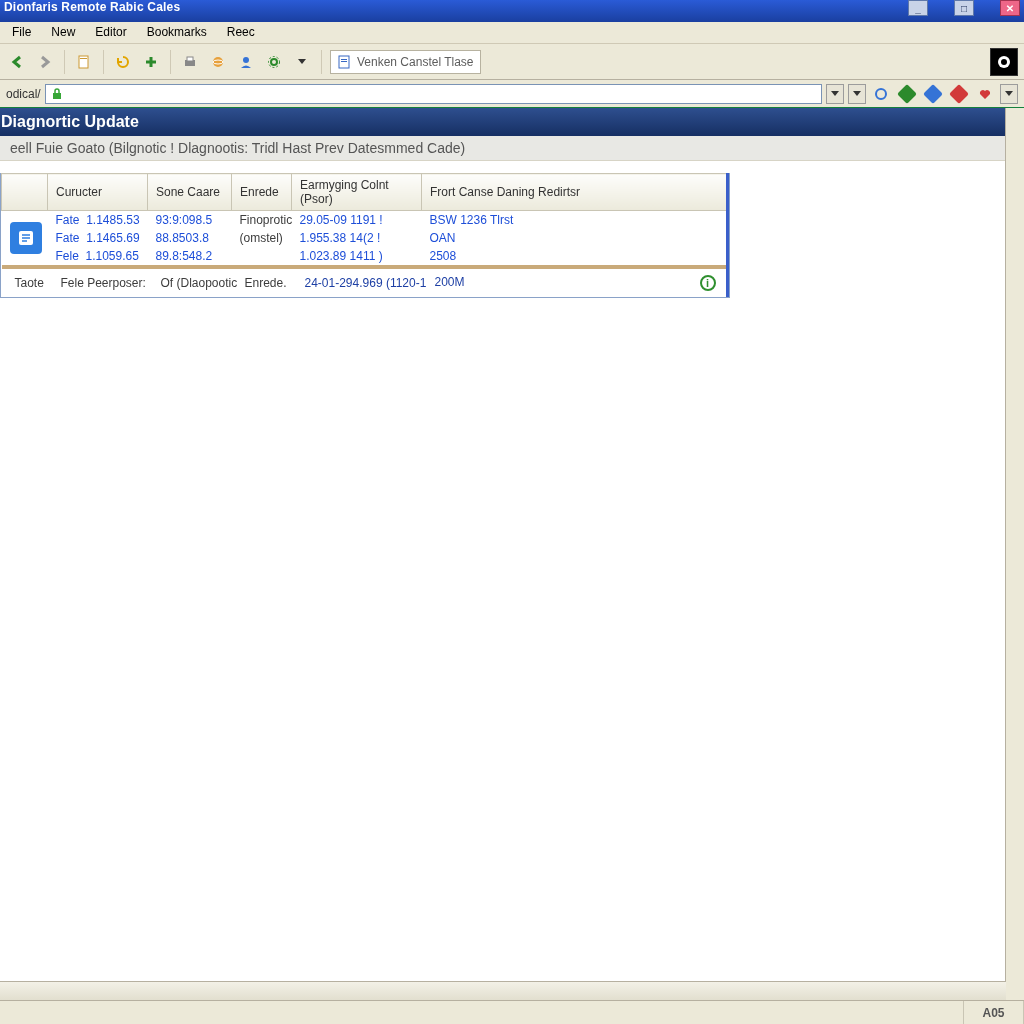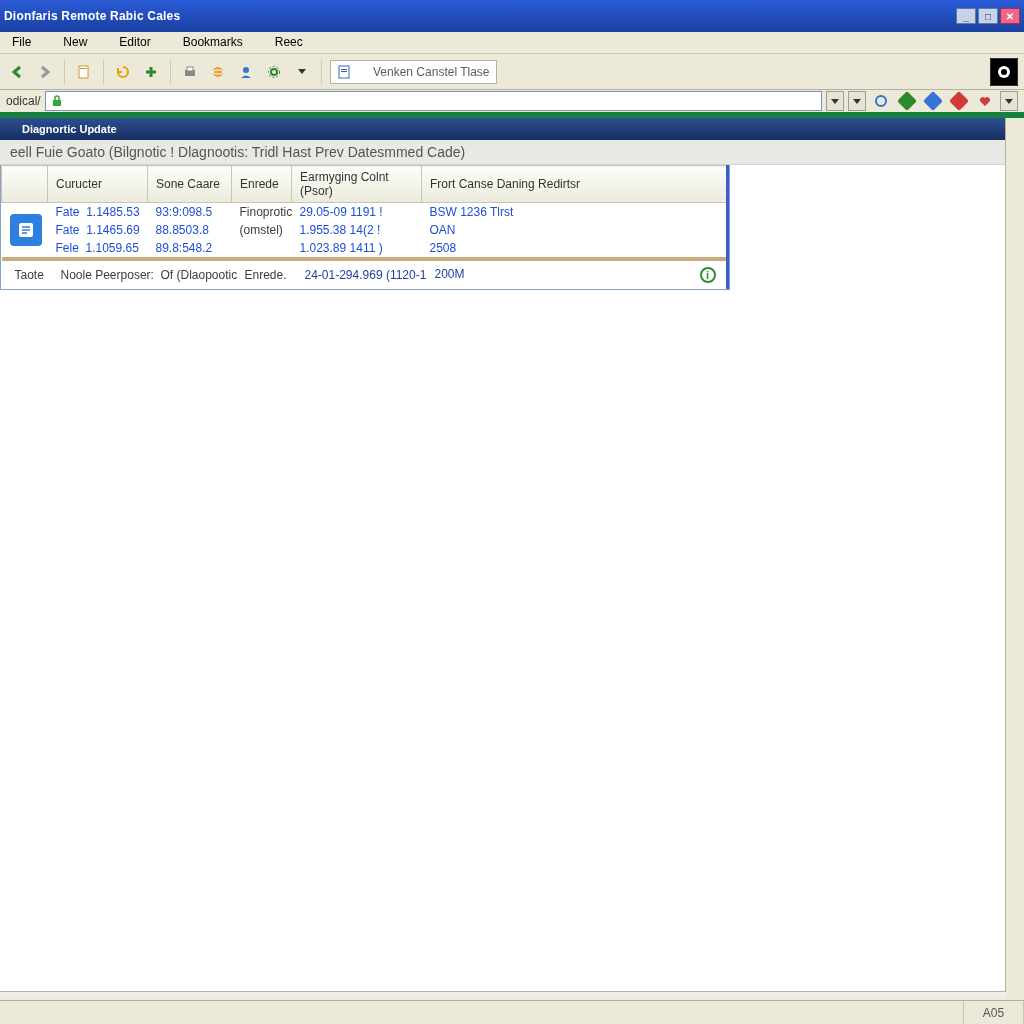--- a/index.html
+++ b/index.html
@@ -1,55 +1,55 @@
 <!DOCTYPE html>
 <html><head>
 <meta charset="utf-8">
 <style>
   * { margin:0; padding:0; box-sizing:border-box; font-family:"Tahoma","Segoe UI",sans-serif; font-size:12px; }
   html,body{ width:1024px; height:1024px; background:#fff; overflow:hidden; }
   
-  .titlebar{ height:22px; background:linear-gradient(#2a5bd7,#1a3fa0); color:#fff; display:flex; align-items:center; padding:16px 4px; }
+  .titlebar{ height:22px; background:linear-gradient(#2a5bd7,#1a3fa0); color:#fff; display:flex; align-items:flex-start; padding:0 4px;gap:24px; }
   .titlebar .title{ flex:1; font-weight:bold; font-size:12px; letter-spacing:.2px; }
   .win-btn{ width:20px; height:16px; background:#c9d3e8; border:1px solid #5f78aa; margin-left:2px; display:flex; align-items:center; justify-content:center; color:#1b2c55; font-size:10px; font-weight:bold;}
   
-  .menubar{ height:22px; background:#ece9d8; border-bottom:1px solid #cfc9b5; display:flex; align-items:stretch; padding:0 4px; gap:16px;}
+  .menubar{ height:22px; background:#ece9d8; border-bottom:1px solid #cfc9b5; display:flex; align-items:stretch; padding:0 4px; gap:4px;}
   .menu-item{ padding:3px 8px; color:#000; cursor:default; }
   
   .toolbar{ height:36px; background:#ece9d8; border-bottom:1px solid #b6b0a0; display:flex; align-items:center; padding:0 6px; gap:6px;}
   .tbtn{ width:22px; height:22px; display:flex; align-items:center; justify-content:center; border:1px solid transparent; border-radius:2px;}
   .sep{ width:1px; height:24px; background:#cfc9b5; margin:0 2px;}
-  .chip{ display:flex; align-items:center; height:24px; border:1px solid #b7b2a0; background:#fff; padding:0 6px; gap:22px; color:#5d5d5d;}
+  .chip{ display:flex; align-items:center; height:24px; border:1px solid #b7b2a0; background:#fff; padding:0 6px; gap:6px; color:#5d5d5d;}
   .toolbar .right-corner{ margin-left:auto; width:28px; height:28px; background:#000; border:1px solid #333; display:flex; align-items:center; justify-content:center;}
   
-  .addrbar{ height:28px; background:#ece9d8; border-bottom:6px solid #15803d; display:flex; align-items:center; padding:0 6px; gap:4px;}
+  .addrbar{ height:28px; background:#ece9d8; border-bottom:1px solid #15803d; display:flex; align-items:center; padding:0 6px; gap:4px;}
   .addr-label{ color:#333; }
   .addr-input{ flex:1; height:20px; border:1px solid #7a93b5; background:#fff; display:flex; align-items:center; padding:0 4px; gap:4px; color:#333; overflow:hidden;}
   .dropbtn{ width:18px; height:20px; background:#e7e4d6; border:1px solid #9c9c9c; display:flex; align-items:center; justify-content:center;}
   .small-ico{ width:14px; height:14px;}
   .colorico{ width:14px; height:14px; border-radius:2px;}
   
-  .sectionhdr{ background:linear-gradient(#2e4f8f,#162f63); color:#fff; font-weight:bold; padding:5px 22px; font-size:11px;}
+  .sectionhdr{ background:linear-gradient(#2e4f8f,#162f63); color:#fff; font-weight:bold; padding:5px 1px; font-size:16px;}
   .subcaption{ background:#e8e8e4; color:#555; padding:4px 10px; font-size:14px; border-bottom:1px solid #d7d4c6;}
   
-  .panel{ border:1px solid #8aa2c8; border-top:none; margin:0 0 0 0;}
+  .panel{ border:1px solid #8aa2c8; border-top:none; margin:12px 0 0 0;}
   
   table.datagrid{ border-collapse:collapse; table-layout:fixed;}
   .datagrid th{ background:linear-gradient(#fdfdfb,#eceadb); border:1px solid #c9c5b4; color:#333; font-weight:normal; padding:4px 8px; text-align:left; height:22px;}
   .datagrid td{ padding:2px 8px; color:#1d4ed8; font-size:12px; white-space:nowrap;}
   .datagrid td.k{ color:#3c3c3c;}
   .iconcell{ width:42px; text-align:center;}
   .panel-row-sep{ height:1px; background:#c9aa7a; }
   .footer-row td{ color:#1d3fa4; padding:6px 13px;}
   .footer-row td.k{ color:#3c3c3c;}
   .blue-right-border{ position:relative;}
   .blue-right-border:after{ content:""; position:absolute; top:0; right:0; width:3px; height:100%; background:#3a5fca;}
   .info-badge{ width:16px; height:16px; border-radius:50%; border:2px solid #2f8f2f; color:#2f8f2f; font-weight:bold; font-size:11px; display:inline-flex; align-items:center; justify-content:center;}
   
-  .statusbar{ position:absolute; left:0; right:0; bottom:0; height:24px; background:#ece9d8; border-top:1px solid #b6b0a0; display:flex; align-items:center;}
+  .statusbar{ position:absolute; left:0; right:0; bottom:0; height:24px; background:#ece9d8; border-top:1px solid #b6b0a0; display:flex; align-items:center;font-weight:bold;}
   .status-cell{ border-right:1px solid #c9c5b4; height:100%; padding:0 8px; display:flex; align-items:center; color:#555;}
   
   svg{ display:block;}
   
   .content-outer{ position:relative; height:calc(1024px - 22px - 22px - 36px - 28px - 24px); border-right:18px solid #ece9d8; border-left:0; overflow:hidden;}
   .content-outer:before{ content:""; position:absolute; right:-18px; top:0; width:18px; height:100%; background:linear-gradient(#f3f1e7,#e2dfcf); border-left:1px solid #b6b0a0;}
   .content-outer:after{ content:""; position:absolute; left:0; right:0; bottom:0; height:18px; background:linear-gradient(#f3f1e7,#e2dfcf); border-top:1px solid #b6b0a0;}
   
   .arrow-down{width:0;height:0;border-left:4px solid transparent;border-right:4px solid transparent;border-top:5px solid #333;}
   .sheet-icon{width:32px;height:32px;background:#2f7fe0;border-radius:4px;display:flex;align-items:center;justify-content:center;}
@@ -242,21 +242,21 @@
           <td>89.8:548.2</td>
           <td class="k"></td>
           <td>1.023.89 1411 )</td>
           <td>2508</td>
         </tr>
         <tr>
             <td colspan="6" class="panel-row-sep"></td>
           </tr>
         <tr class="footer-row">
           <td class="k">Taote</td>
-          <td class="k">Noole Peerposer:</td>
+          <td class="k">Fele Peerposer:</td>
           <td class="k" colspan="1">Of (Dlaopootic</td>
           <td class="k">Enrede.</td>
           <td>24-01-294.969  (1120-1</td>
           <td>
             <span>200M</span>
             <span style="float:right" class="info-badge">i</span>
           </td>
         </tr>
       </tbody>
     </table>

